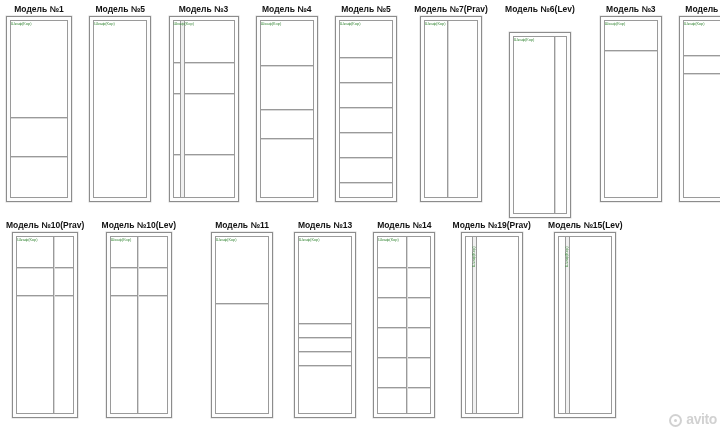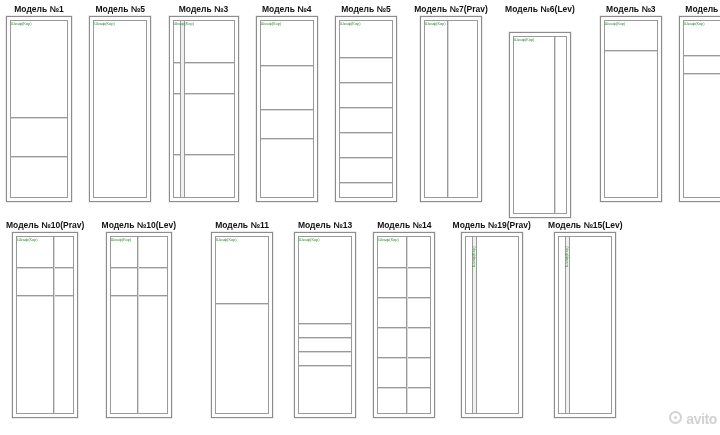--- a/index.html
+++ b/index.html
@@ -100,21 +100,21 @@
     transform: rotate(-90deg);
     transform-origin: left top;
     left: 9px;
     top: 34px;
   }
   .watermark {
     position: absolute;
     right: 27px;
     bottom: 8px;
     display: flex;
-    align-items: flex-start;
+    align-items: flex-end;
     gap: 4px;
     opacity: 0.45;
     z-index: 10;
   }
   .watermark .wm-logo {
     width: 13px;
     height: 13px;
     border-radius: 50%;
     border: 2px solid #9b9b9b;
     box-sizing: border-box;

